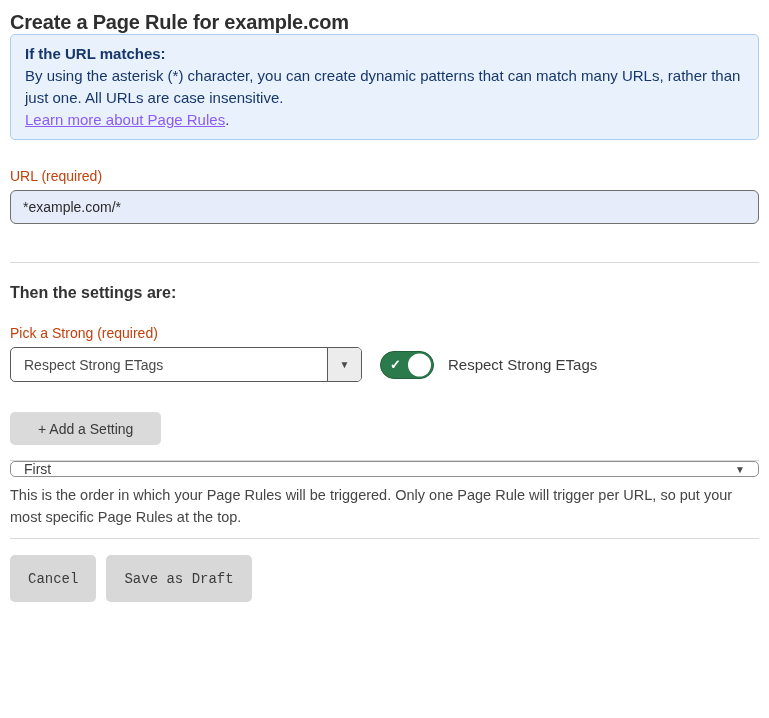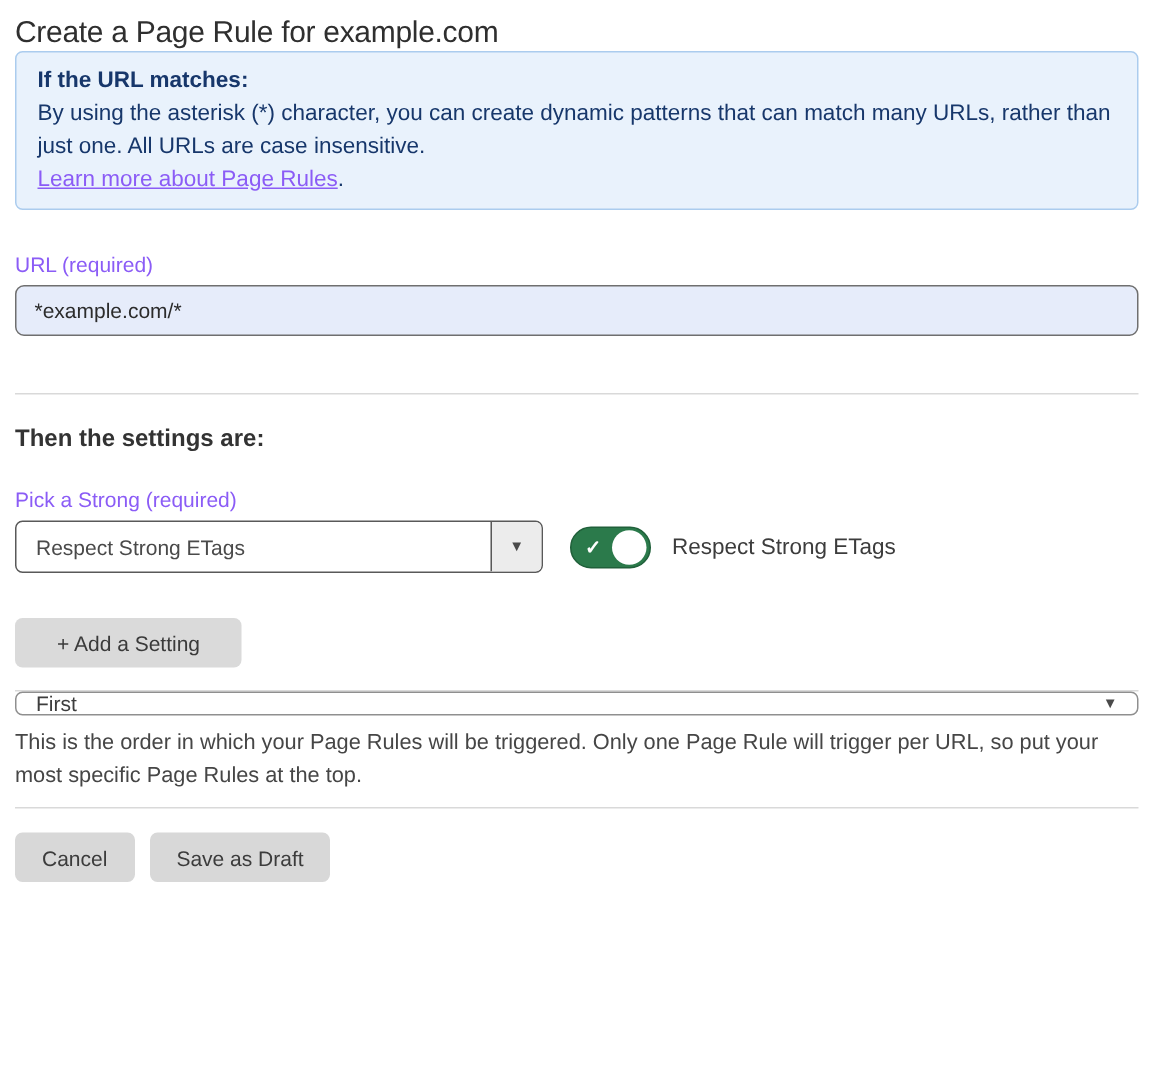--- a/index.html
+++ b/index.html
@@ -9,38 +9,38 @@
     background: #ffffff;
     font-family: "Liberation Sans", sans-serif;
     color: #333;
     overflow: hidden;
   }
   .wrap { padding: 0 10px; }
 
   .page-title {
     margin: 0; padding-top: 10px;
     font-size: 20px; line-height: 24px;
-    font-weight: 400; color: #2f2f2f;
+    font-weight: 700; color: #2f2f2f;
     letter-spacing: -0.2px;
   }
 
   .info-box {
     background: #e9f2fc;
     border: 1px solid #abccee;
     border-radius: 5px;
     padding: 8px 14px;
     color: #17376b;
     font-size: 15px; line-height: 22px;
   }
   .info-heading { font-weight: 700; }
   .learn-link { color: #8b5cf6; text-decoration: underline; cursor: pointer; }
   .link-suffix { color: #17376b; }
 
   .field-label {
-    font-size: 14px; color: #8b5cf6;
+    font-size: 14px; color: #c2410c;
     line-height: 16px;
   }
   .url-label { margin: 28px 0 6px; }
 
   .url-input {
     width: 100%; height: 34px;
     background: #e6ecfa;
     border: 1px solid #6f6f6f;
     border-radius: 6px;
     font-size: 14px; color: #2c2c2c;
@@ -124,22 +124,22 @@
 
   .help-text {
     margin-top: 7px;
     font-size: 14.5px; line-height: 22px; color: #464646;
     max-width: 748px;
   }
 
   .footer { display: flex; gap: 10px; margin-top: 16px; }
   .btn {
     display: inline-flex; align-items: center; justify-content: center;
-    height: 33px; border: none; border-radius: 5px;
-    font-size: 14px; font-family: Liberation Sans, sans-serif;
+    height: 47px; border: none; border-radius: 5px;
+    font-size: 14px; font-family: Liberation Mono, monospace;
     cursor: pointer;
   }
   .btn-gray { background: #d8d8d8; color: #3c3c3c; padding: 0 18px; }
   .btn-primary { background: #0e6ff2; color: #ffffff; padding: 0 20px; }
 </style>
 </head>
 <body>
 
 <div class="wrap">
 

